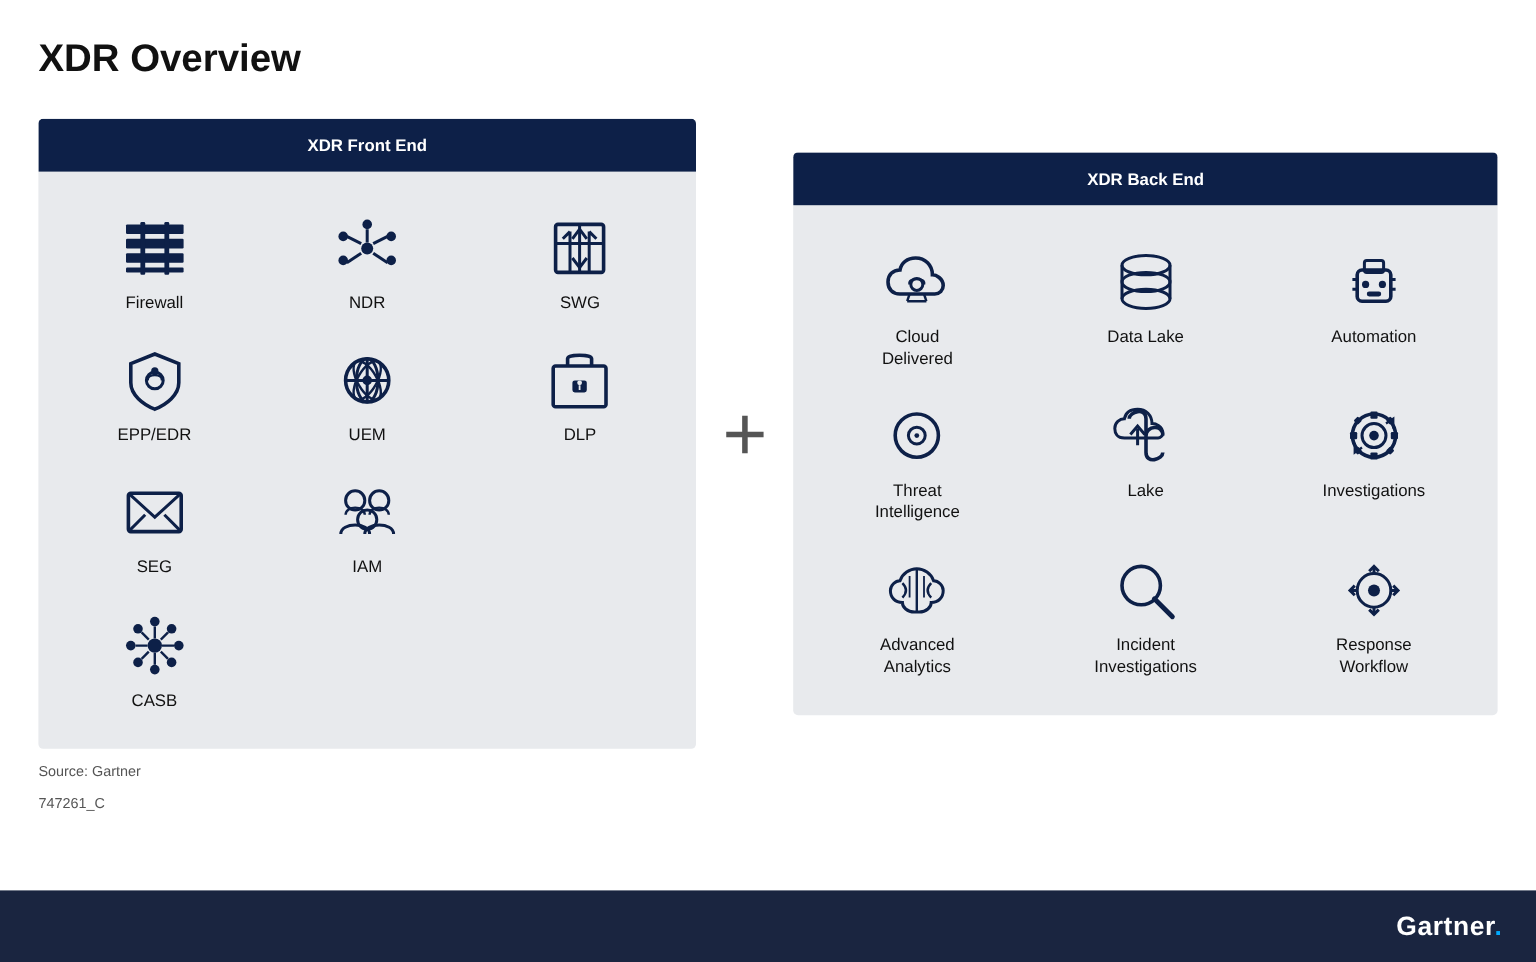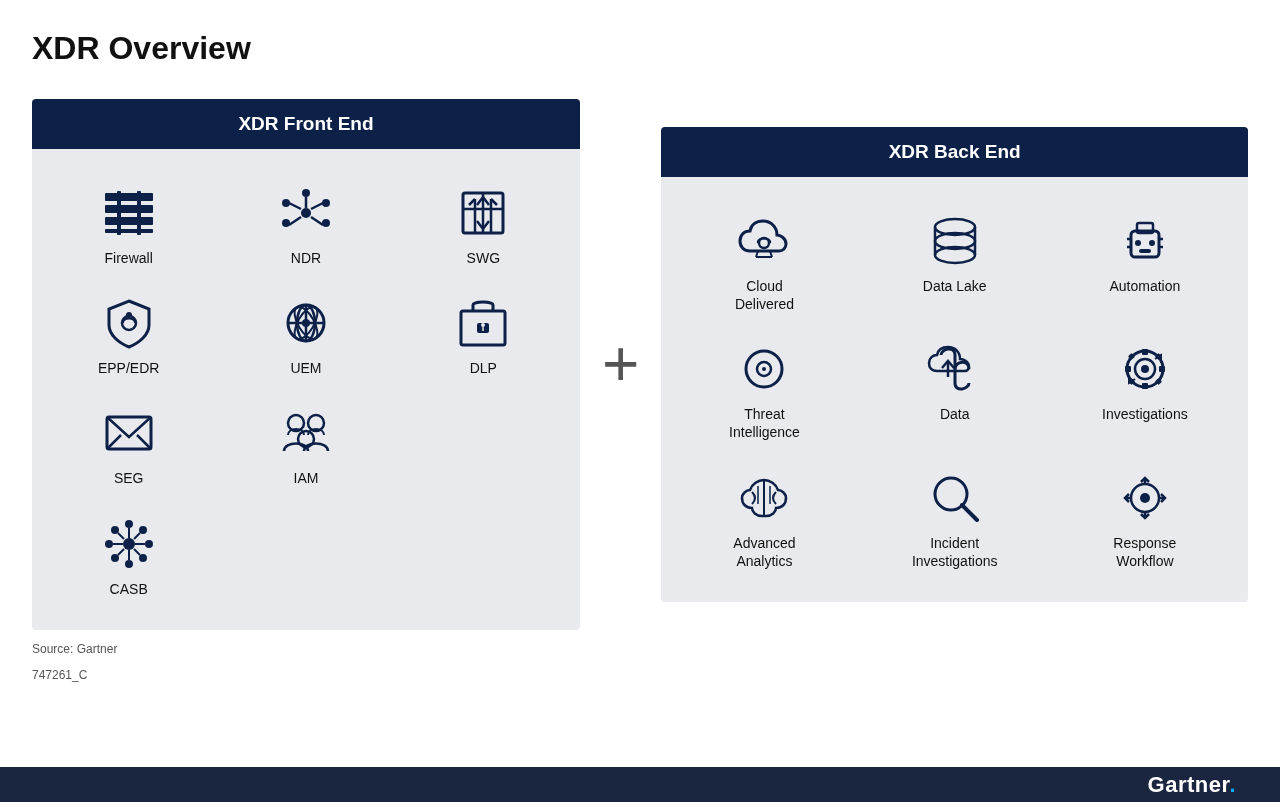--- a/index.html
+++ b/index.html
@@ -36,21 +36,21 @@
       width: 548px;
     }
     .panel-back {
       background: #e8eaed;
       flex: 1;
     }
     .panel-header {
       background: #0d2048;
       color: #fff;
       font-weight: bold;
-      font-size: 19px;
+      font-size: 14px;
       text-align: center;
       padding: 14px 0;
     }
     .panel-body {
       padding: 22px 10px;
     }
     .icon-grid {
       display: grid;
       gap: 4px;
     }
@@ -81,25 +81,25 @@
     }
     .plus-sign {
       font-size: 64px;
       color: #555;
       font-weight: 300;
       padding: 0 22px;
       align-self: center;
     }
     .footer-bar {
       background: #1a2540;
-      height: 35px;
+      height: 60px;
       display: flex;
       align-items: center;
       justify-content: flex-end;
-      padding: 0 44px;
+      padding: 0 28px;
     }
     .gartner-logo {
       color: #fff;
       font-size: 22px;
       font-weight: bold;
       letter-spacing: 0.5px;
     }
     .gartner-dot {
       color: #00aaff;
     }
@@ -311,21 +311,21 @@
           <div class="icon-cell">
             <svg viewBox="0 0 56 56">
               <path d="M14 14 C14 8 28 4 28 14 L28 42 C28 52 42 48 42 42" fill="none" stroke="#0d2048" stroke-width="3"></path>
               <path d="M28 28 C28 20 42 18 42 28 L42 28" fill="none" stroke="#0d2048" stroke-width="3"></path>
 
               <path d="M10 30 C4 30 2 26 2 22 C2 17 6 14 10 14 C11 9 15 6 21 6 C28 6 33 11 33 18 C36 18 42 20 42 26 C42 28 40 30 38 30 Z" fill="none" stroke="#0d2048" stroke-width="2.5"></path>
               <line x1="21" y1="36" x2="21" y2="22" stroke="#0d2048" stroke-width="2.5"></line>
               <polyline points="15,27 21,20 27,27" fill="none" stroke="#0d2048" stroke-width="2.5"></polyline>
 
             </svg>
-            <span class="icon-label">Data</span>
+            <span class="icon-label">Lake</span>
           </div>
 
           <div class="icon-cell">
             <svg viewBox="0 0 56 56">
               <circle cx="28" cy="28" r="18" fill="none" stroke="#0d2048" stroke-width="3"></circle>
               <circle cx="28" cy="28" r="10" fill="none" stroke="#0d2048" stroke-width="2.5"></circle>
               <circle cx="28" cy="28" r="4"></circle>
 
               <rect x="25" y="8" width="6" height="6" rx="1"></rect>
               <rect x="25" y="42" width="6" height="6" rx="1"></rect>

